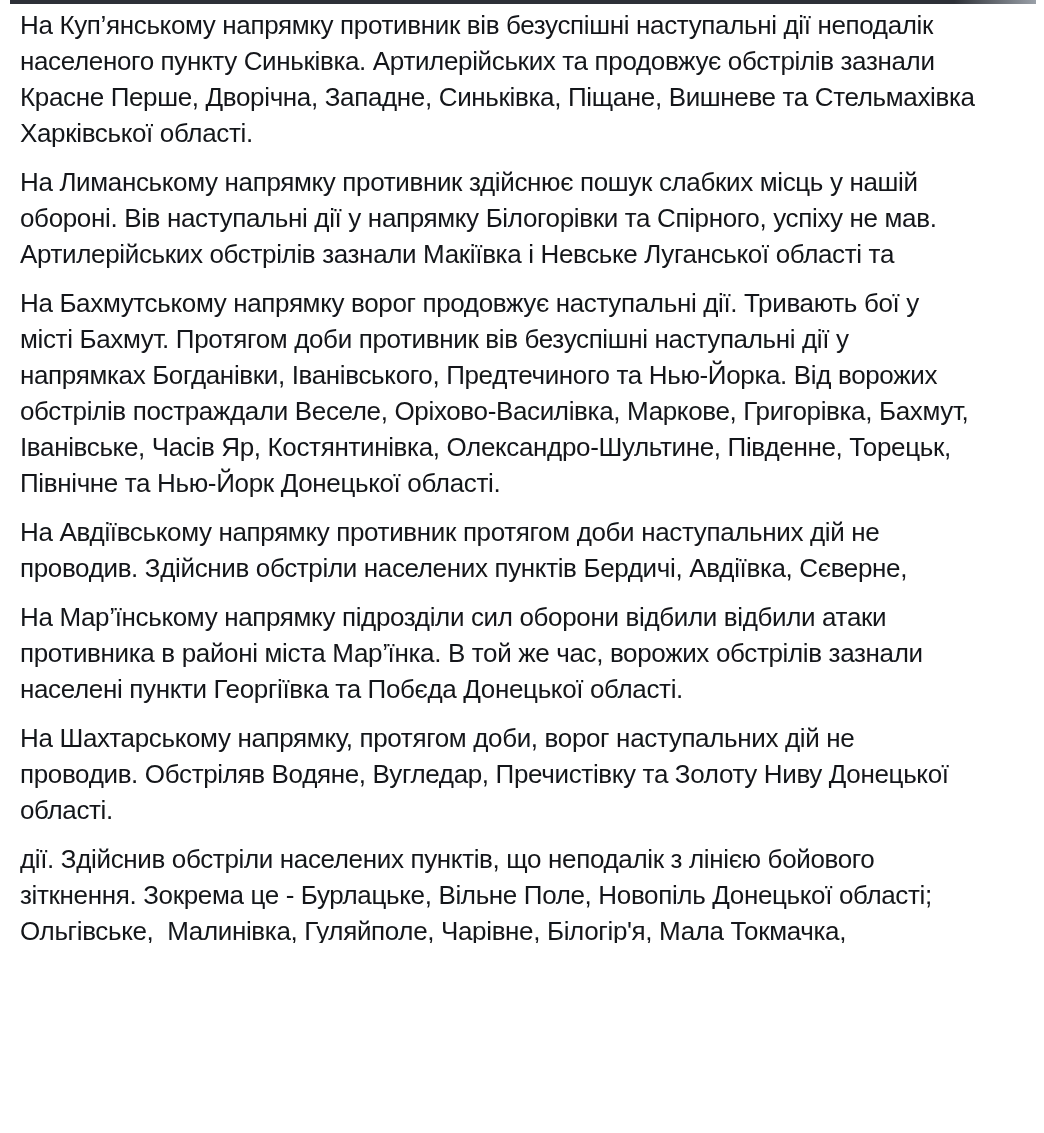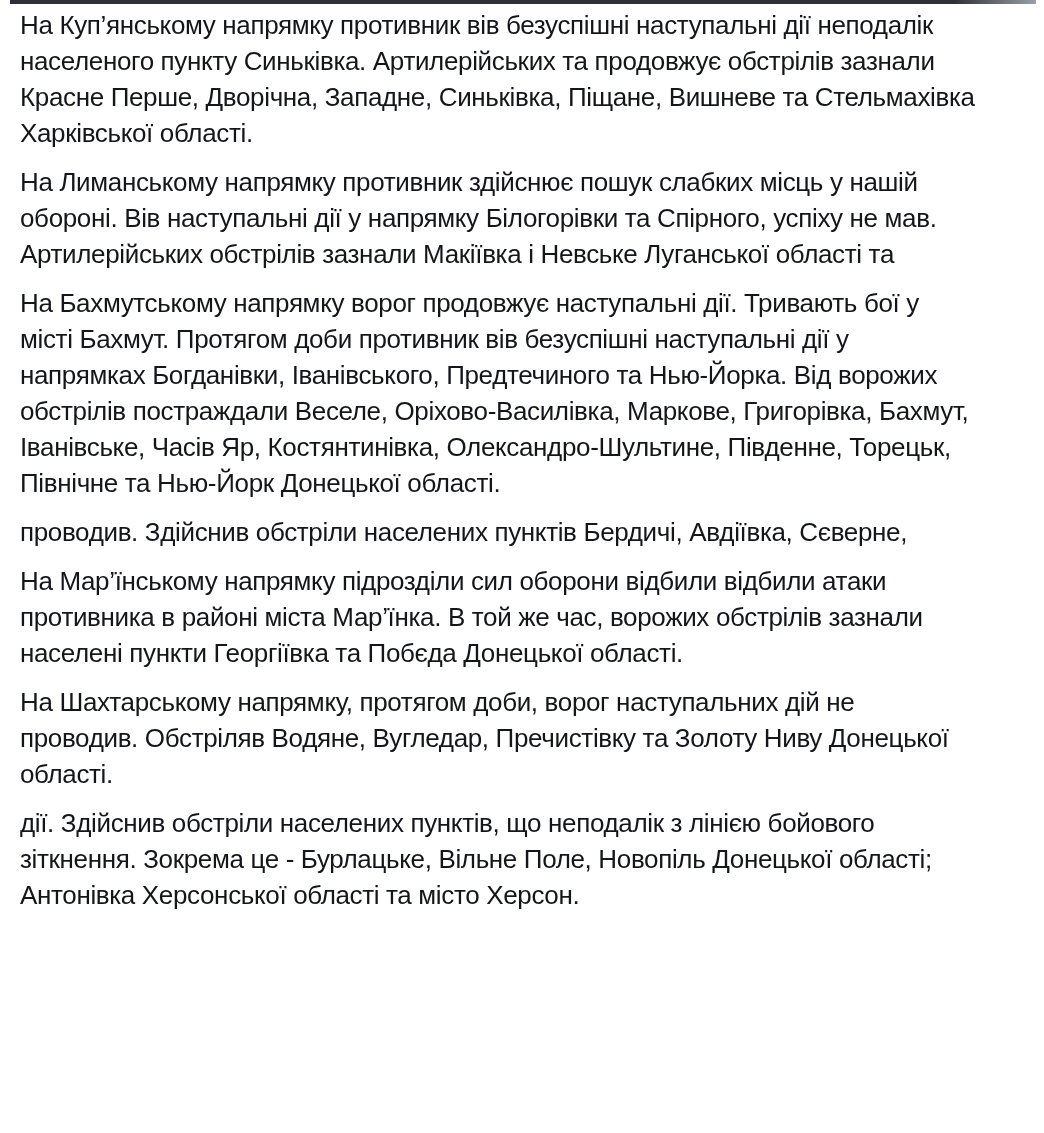--- a/index.html
+++ b/index.html
@@ -63,31 +63,33 @@
       </p>
       <p class="para">
         <span class="line">На Бахмутському напрямку ворог продовжує наступальні дії. Тривають бої у</span>
         <span class="line">місті Бахмут. Протягом доби противник вів безуспішні наступальні дії у</span>
         <span class="line">напрямках Богданівки, Іванівського, Предтечиного та Нью-Йорка. Від ворожих</span>
         <span class="line">обстрілів постраждали Веселе, Оріхово-Василівка, Маркове, Григорівка, Бахмут,</span>
         <span class="line">Іванівське, Часів Яр, Костянтинівка, Олександро-Шультине, Південне, Торецьк,</span>
         <span class="line">Північне та Нью-Йорк Донецької області.</span>
       </p>
       <p class="para">
+        <span class="line">На Авдіївському напрямку противник протягом доби наступальних дій не</span>
         <span class="line">проводив. Здійснив обстріли населених пунктів Бердичі, Авдіївка, Сєверне,</span>
       </p>
       <p class="para">
         <span class="line">На Мар’їнському напрямку підрозділи сил оборони відбили відбили атаки</span>
         <span class="line">противника в районі міста Мар’їнка. В той же час, ворожих обстрілів зазнали</span>
         <span class="line">населені пункти Георгіївка та Побєда Донецької області.</span>
       </p>
       <p class="para">
         <span class="line">На Шахтарському напрямку, протягом доби, ворог наступальних дій не</span>
         <span class="line">проводив. Обстріляв Водяне, Вугледар, Пречистівку та Золоту Ниву Донецької</span>
         <span class="line">області.</span>
       </p>
       <p class="para">
         <span class="line">дії. Здійснив обстріли населених пунктів, що неподалік з лінією бойового</span>
         <span class="line">зіткнення. Зокрема це - Бурлацьке, Вільне Поле, Новопіль Донецької області;</span>
+        <span class="line">Ольгівське,  Малинівка, Гуляйполе, Чарівне, Білогір'я, Мала Токмачка,</span>
         <span class="line">Антонівка Херсонської області та місто Херсон.</span>
       </p>
     </main>
 </div>
 
 </body></html>

